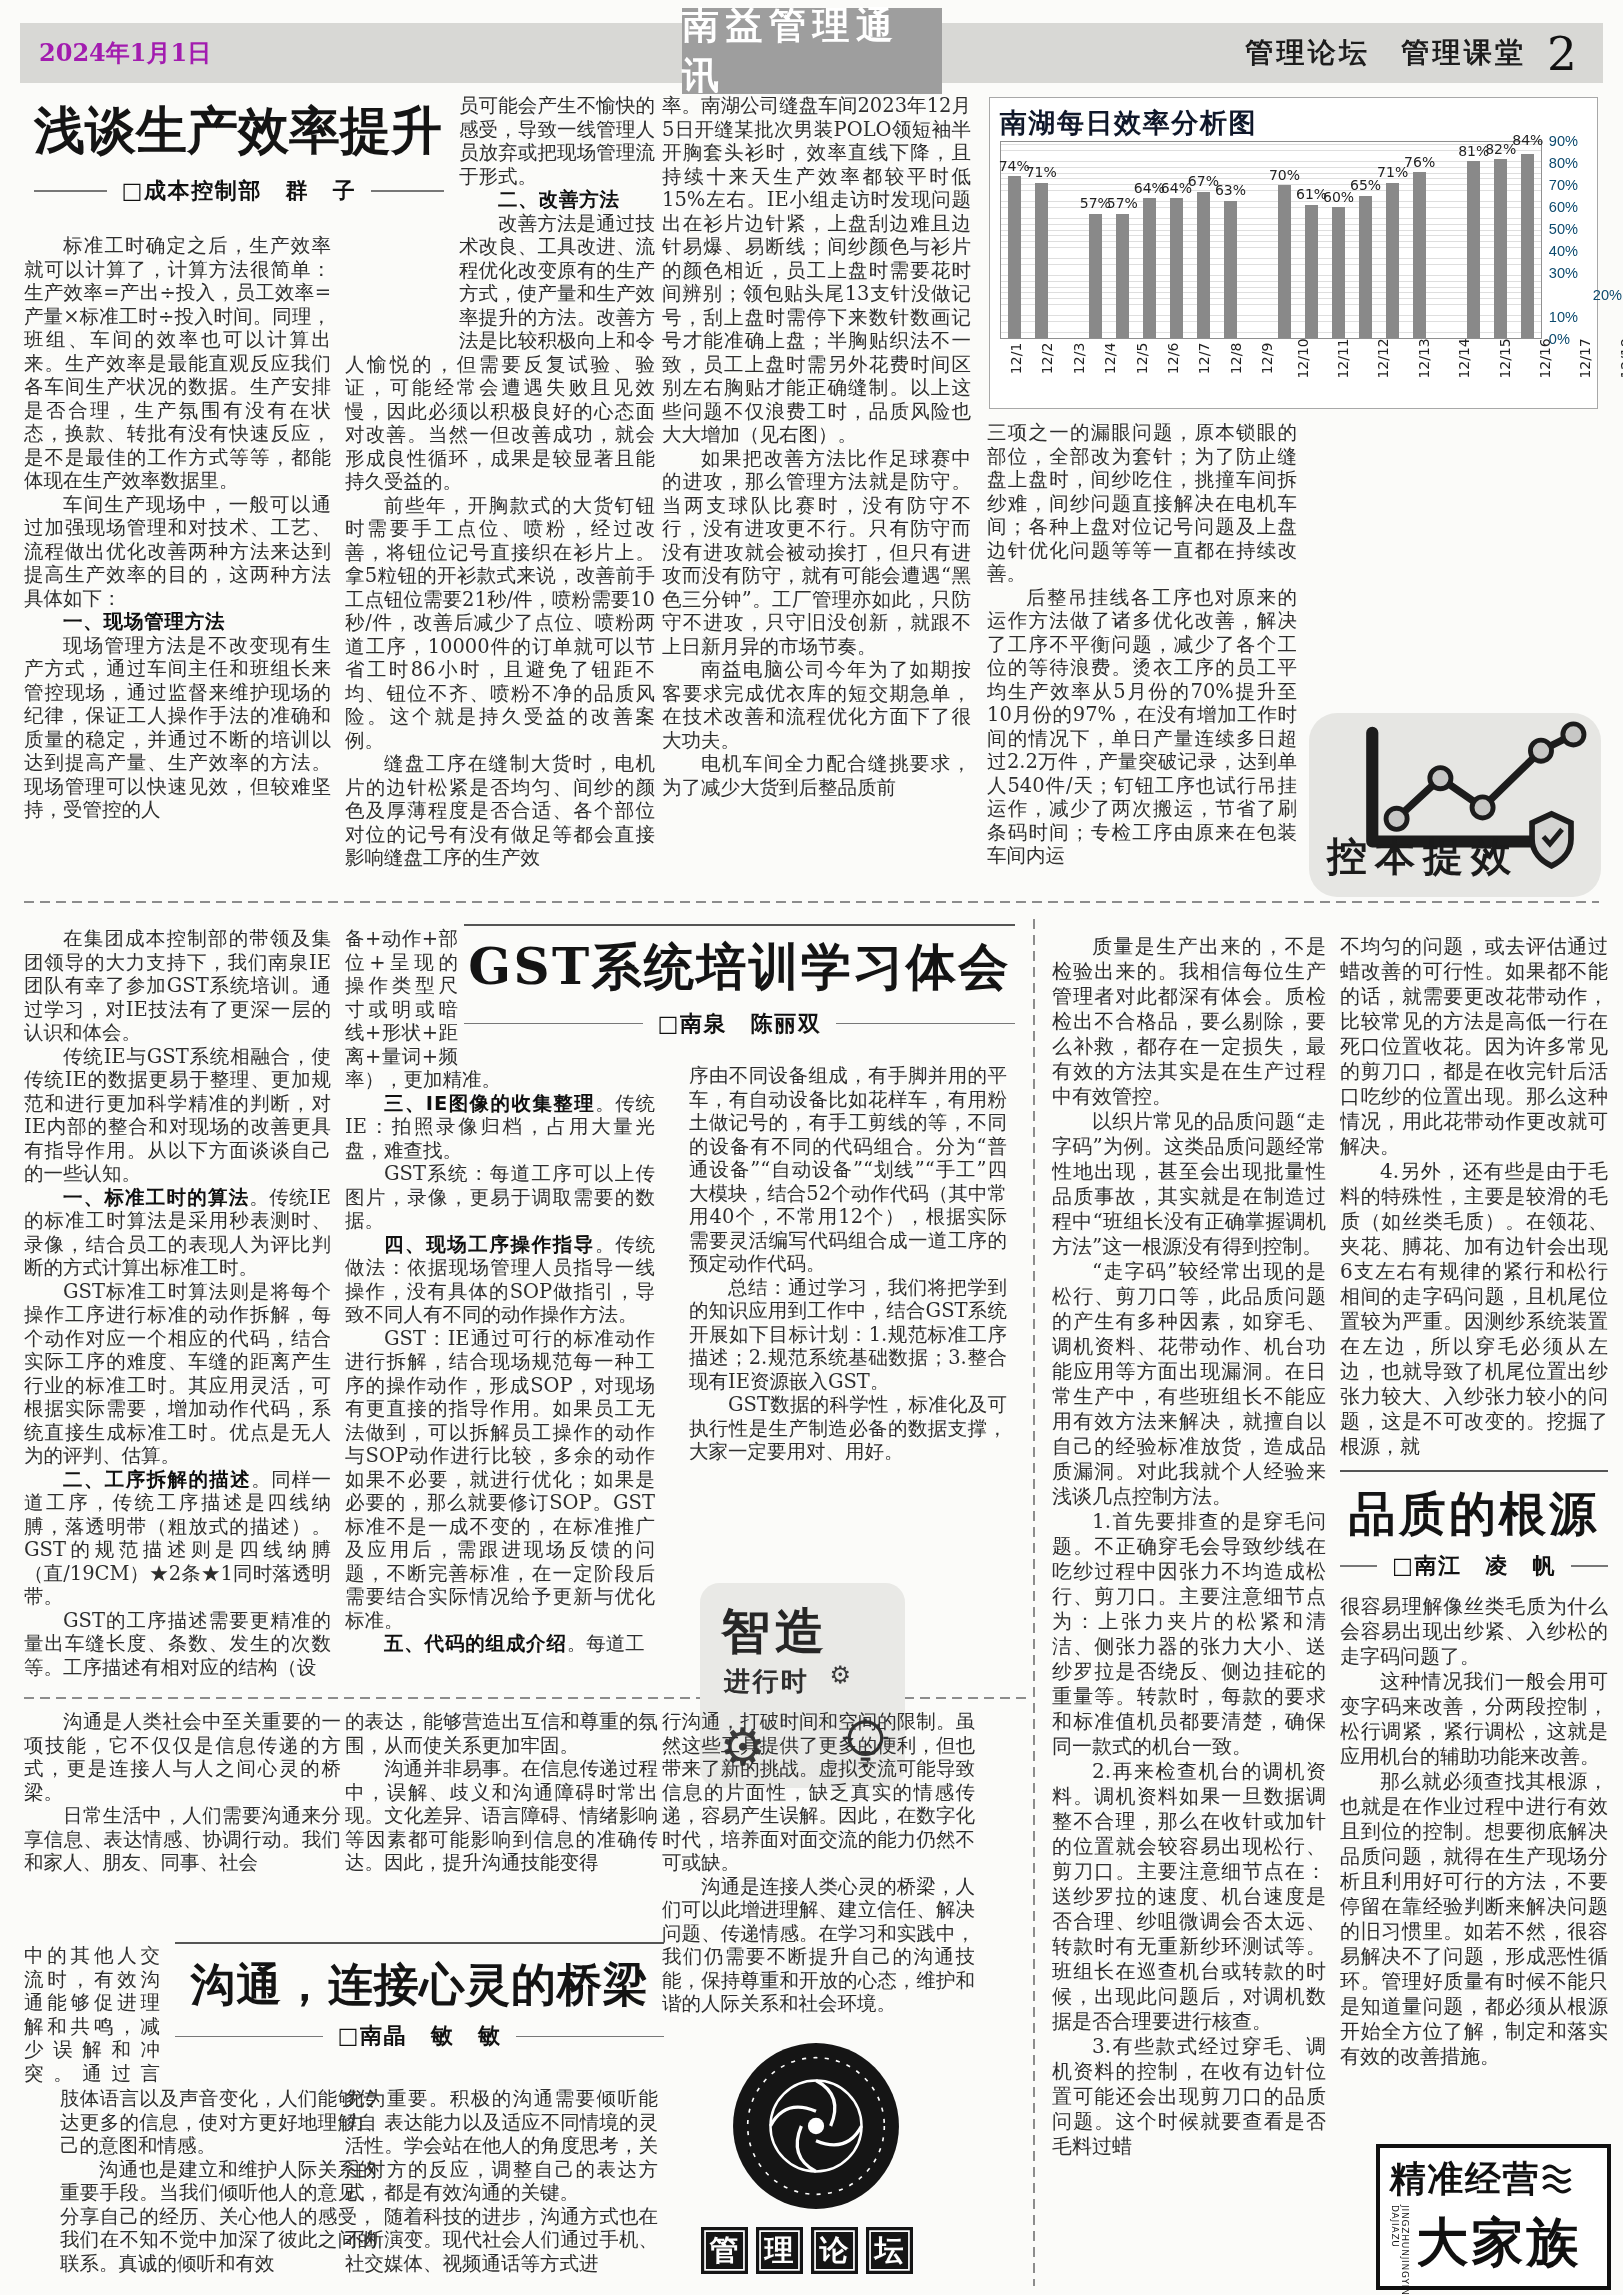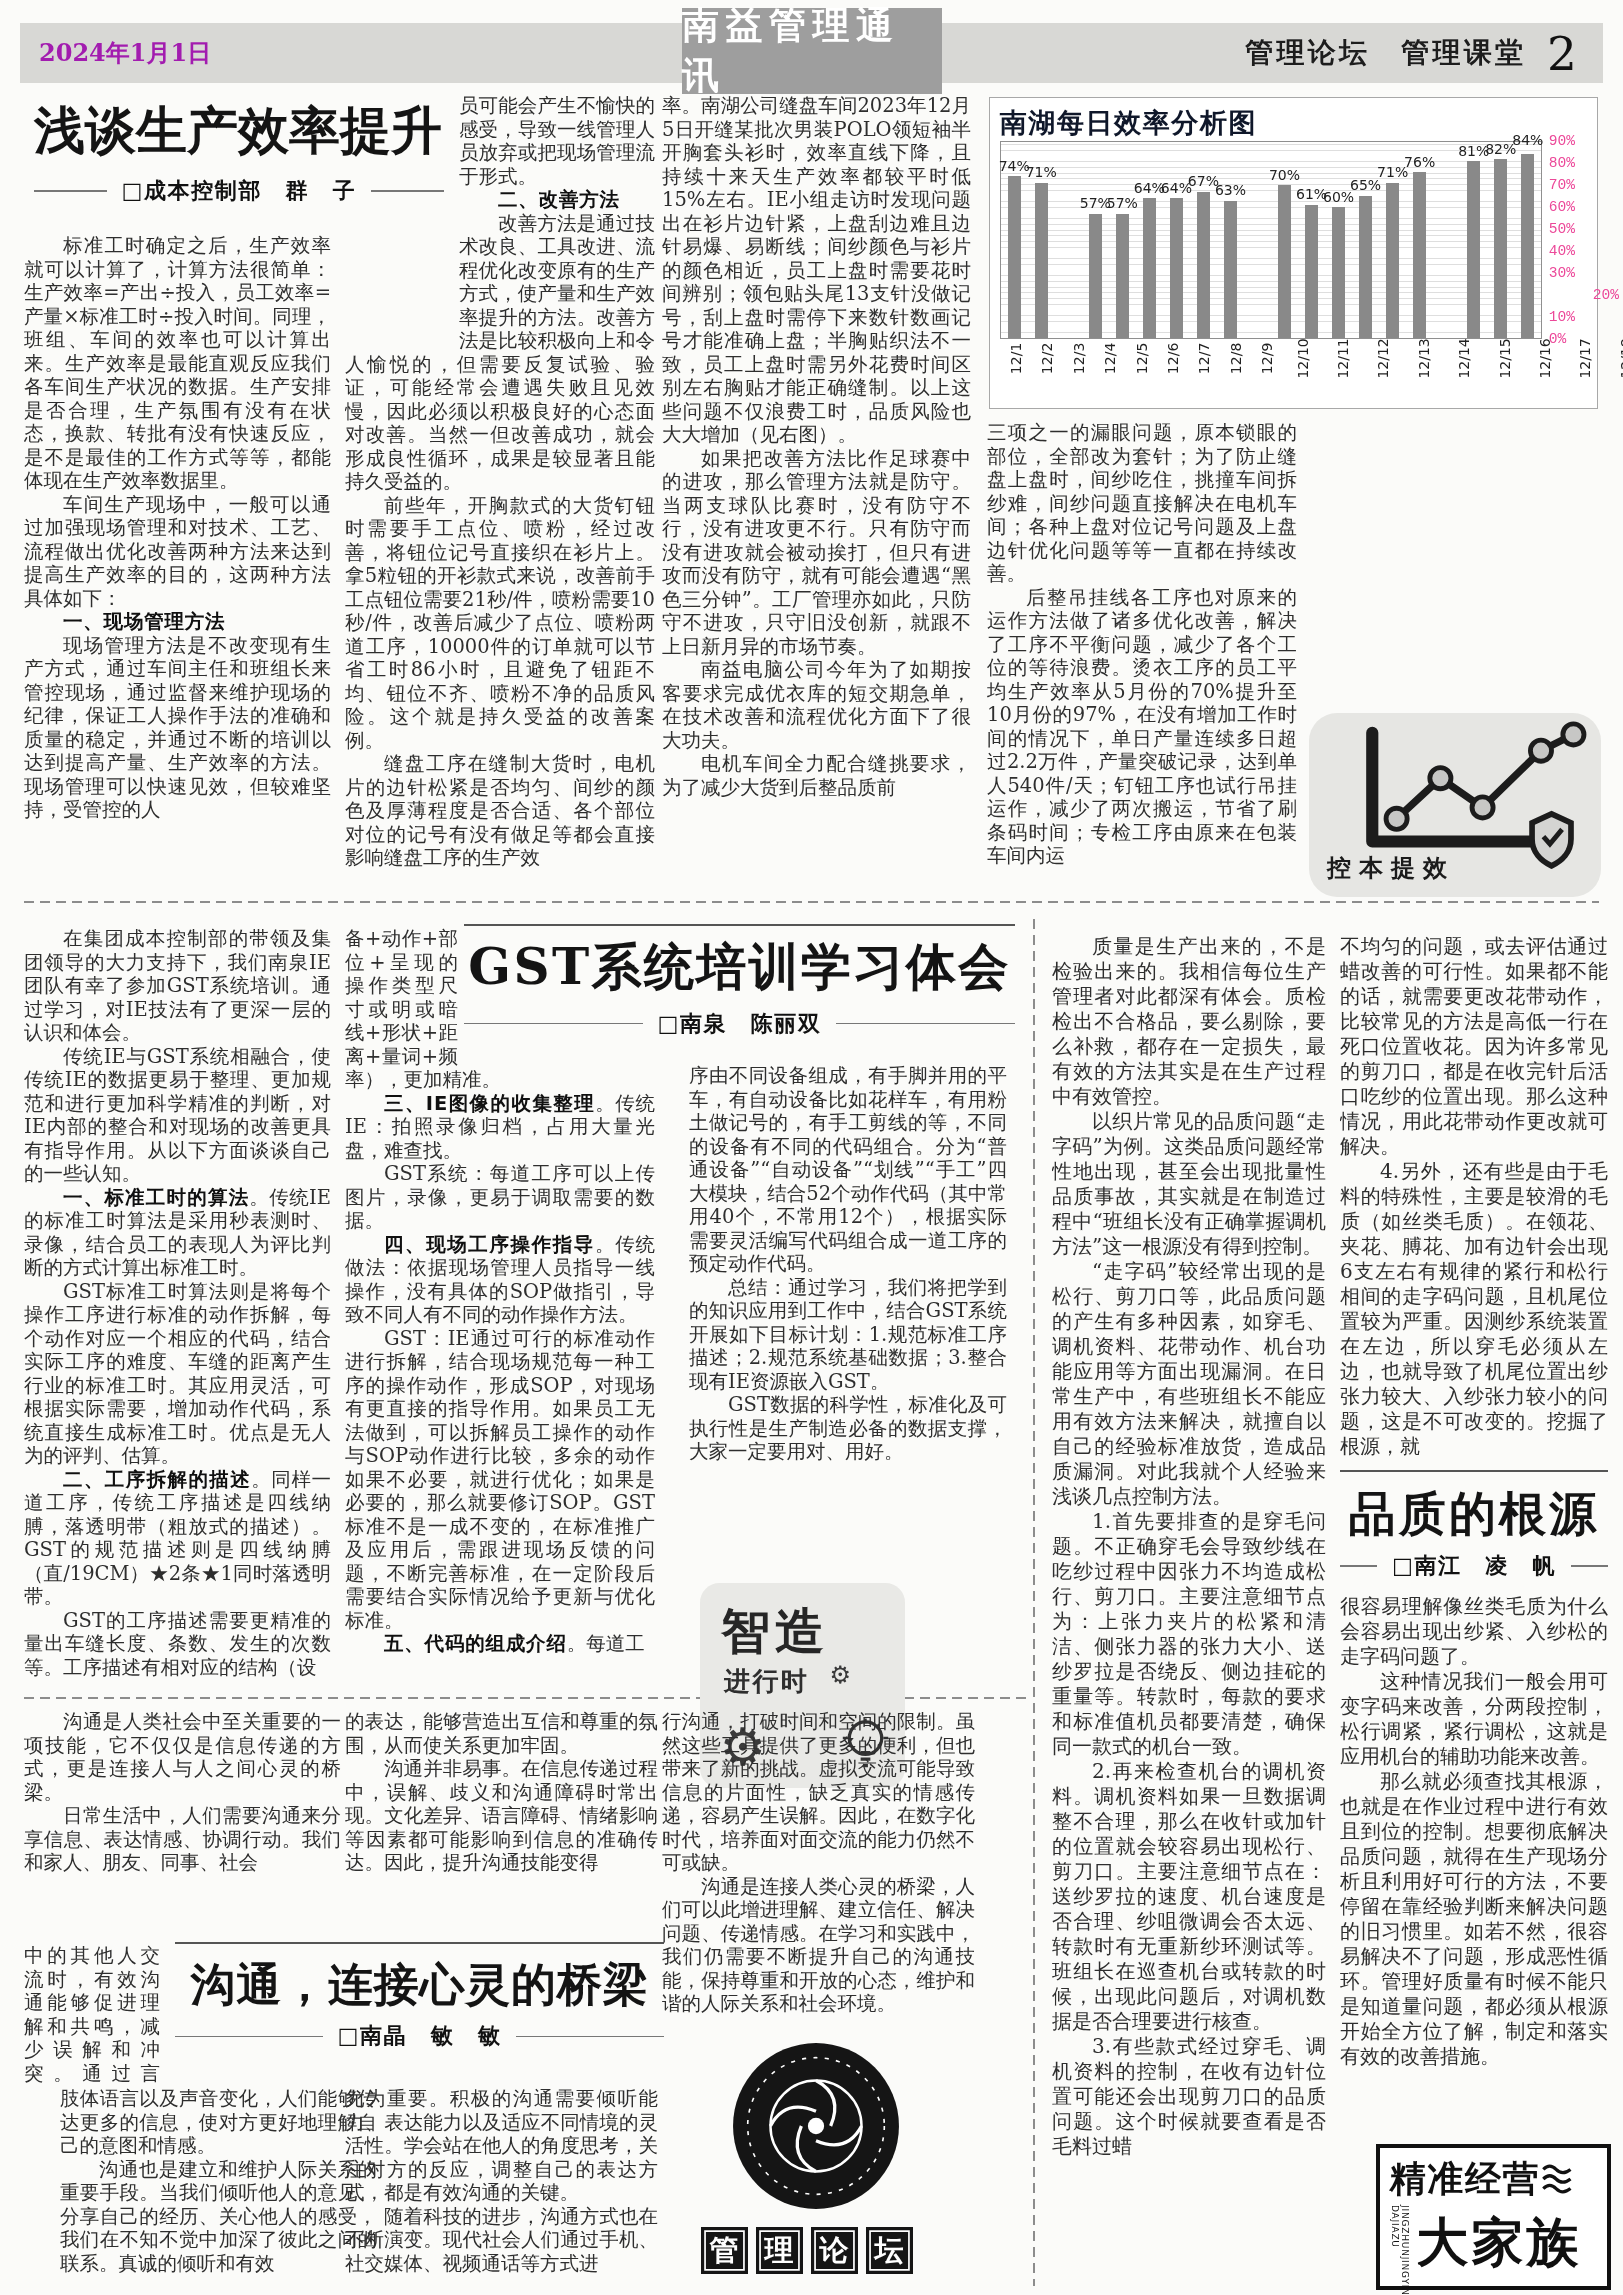--- a/index.html
+++ b/index.html
@@ -38,27 +38,27 @@
   
   .chart-box{left:989px;top:97px;width:609px;height:312px;background:#fff;border:0.8px solid #a8a8a8;box-sizing:border-box;padding:6.5px 9.7px;}
   .chart-title{text-align:left;font-size:27px;font-weight:700;color:#0f172a;letter-spacing:1.6px;height:36px;line-height:36px;}
   .chart-mid{display:flex;}
   .chart-plot{flex:1;height:198px;position:relative;border:0.8px solid #8f8f8f;box-sizing:border-box;display:flex;align-items:flex-end;
     background:repeating-linear-gradient(to top,#fff 0 4.9px,#dedede 4.9px 5.7px);}
   .cslot{flex:1;position:relative;height:100%;display:flex;justify-content:center;align-items:flex-end;}
   .cbar{width:13px;background:#898989;}
   .cval{position:absolute;width:44px;left:50%;margin-left:-22px;text-align:center;font-size:14px;color:#222;font-family:"DejaVu Sans",sans-serif;}
   .chart-yticks{width:45px;position:relative;height:198px;}
-  .ytick{position:absolute;left:6.5px;font-size:14.6px;color:#ec4899;font-family:Liberation Mono, monospace;}
+  .ytick{position:absolute;left:6.5px;font-size:14.6px;color:#0c4a6e;font-family:Liberation Sans, sans-serif;}
   .chart-x{margin-right:45px;height:54px;display:flex;}
   .xslot{flex:1;display:flex;justify-content:center;align-items:flex-start;}
   .xslot span{display:block;transform:rotate(-90deg) translateX(-11.4px);transform-origin:center;font-size:14px;color:#222;white-space:nowrap;font-family:"DejaVu Sans",sans-serif;}
   
   .kongben{left:1309px;top:713px;width:292px;height:184px;background:#e6e6e3;border-radius:28px;}
-  .kb-cap{position:absolute;left:18px;bottom:13px;font-size:24px;font-weight:900;font-family:Liberation Mono, monospace;color:#1b1b1b;letter-spacing:8px;margin-top:16px;}
+  .kb-cap{position:absolute;left:18px;bottom:13px;font-size:40px;font-weight:900;font-family:Liberation Mono, monospace;color:#1b1b1b;letter-spacing:8px;margin-top:16px;}
   .zhizao{left:700px;top:1583px;width:205px;height:205px;background:#e9e9e6;border-radius:19.5px;overflow:hidden;}
   .zz1{position:absolute;left:21px;top:16px;font-size:49px;font-weight:900;font-family:"DejaVu Sans",sans-serif;color:#262626;letter-spacing:4.9px;}
   .zz2{position:absolute;left:24px;top:81px;font-size:26px;font-weight:700;font-family:"DejaVu Sans",sans-serif;color:#2e2e2e;letter-spacing:2.4px;}
   .zz-gear{position:absolute;color:#3a3a3a;font-family:"DejaVu Sans",sans-serif;}
   .forum{left:694px;top:2030px;width:244px;height:264px;}
   .forum-tiles{position:absolute;left:6.5px;top:197px;display:flex;gap:8px;}
   .ftile{width:47px;height:47px;background:#151515;display:flex;align-items:center;justify-content:center;
     box-shadow:inset 0 0 0 3.2px #151515,inset 0 0 0 4.9px #fff;}
   .ftile span{color:#fff;font-size:29px;font-weight:700;font-family:"DejaVu Sans",sans-serif;}
   .stamp{left:1376px;top:2144px;width:235px;height:146px;background:#fff;border:4px solid #101010;box-sizing:border-box;padding:6.5px 9.7px;}

